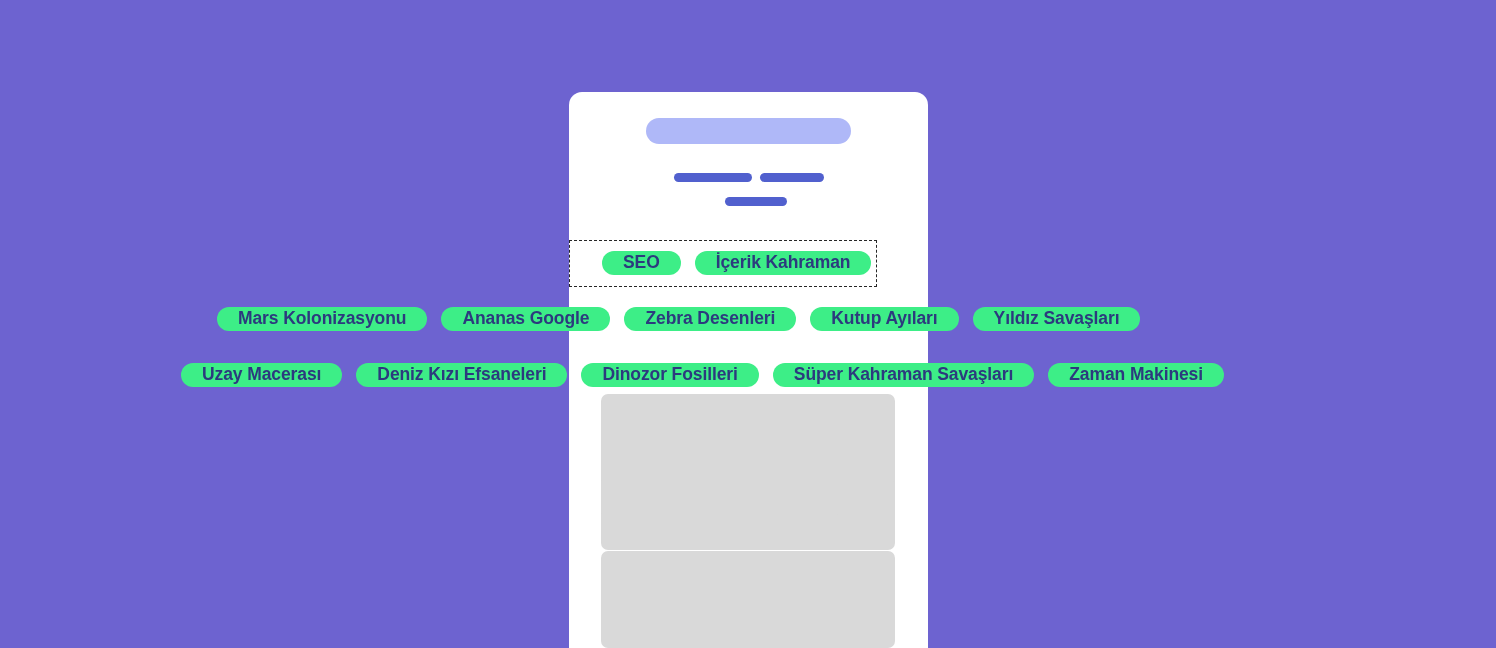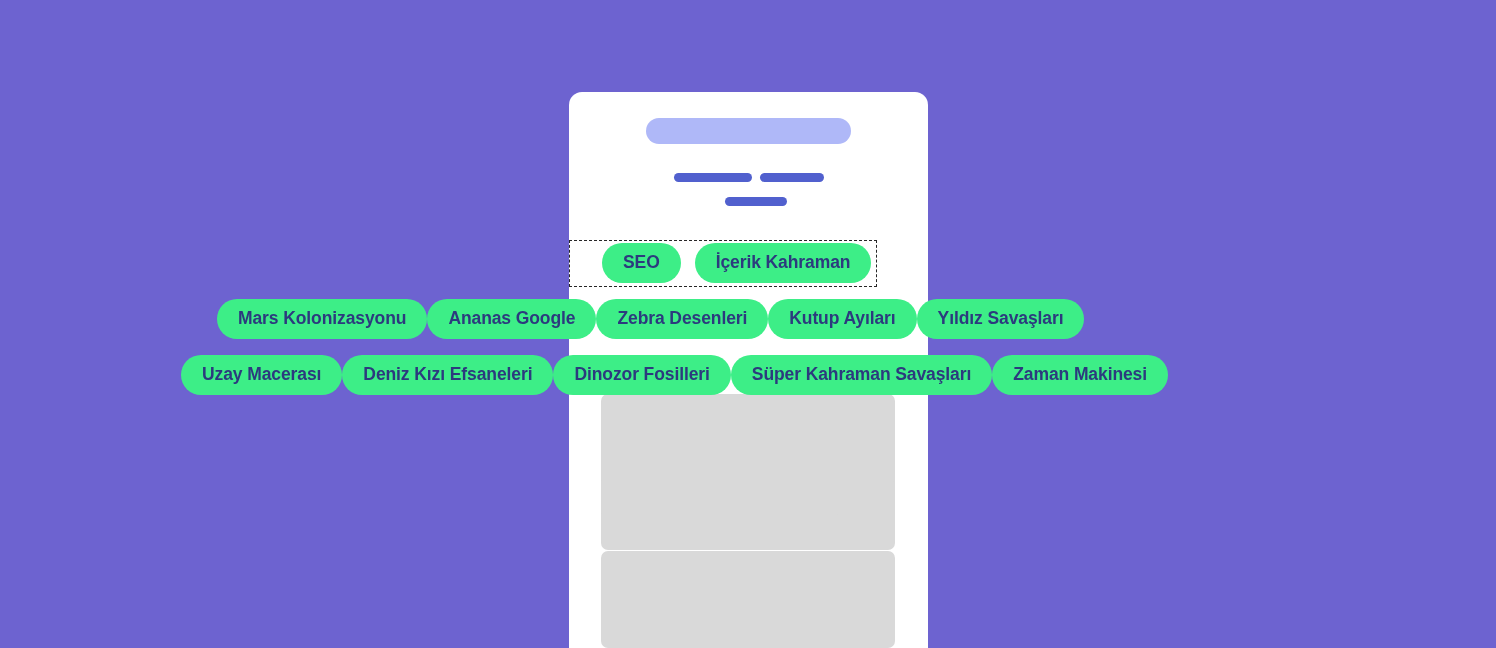--- a/index.html
+++ b/index.html
@@ -123,29 +123,29 @@
     pointer-events: none;
   }
   .tag-row {
     position: absolute;
     display: flex;
     align-items: center;
     height: 40px;
     pointer-events: none;
   }
   .tag-row-1 { left: 602px; top: 243px; gap: 14px; }
-  .tag-row-2 { left: 217px; top: 299px; }
-  .tag-row-3 { left: 181px; top: 355px; }
+  .tag-row-2 { left: 217px; top: 299px; gap: 14px; }
+  .tag-row-3 { left: 181px; top: 355px; gap: 14px; }
 
   .tag-pill {
     pointer-events: auto;
     display: inline-flex;
     align-items: center;
     justify-content: center;
-    height: 40px;
+    height: 24px;
     padding: 0 21px;
     background: #3DEE87;
     color: #2C3A7E;
     border-radius: 999px;
     font-size: 17.5px;
     font-weight: bold;
     line-height: 1;
     white-space: nowrap;
     letter-spacing: -0.1px;
     box-sizing: border-box;

